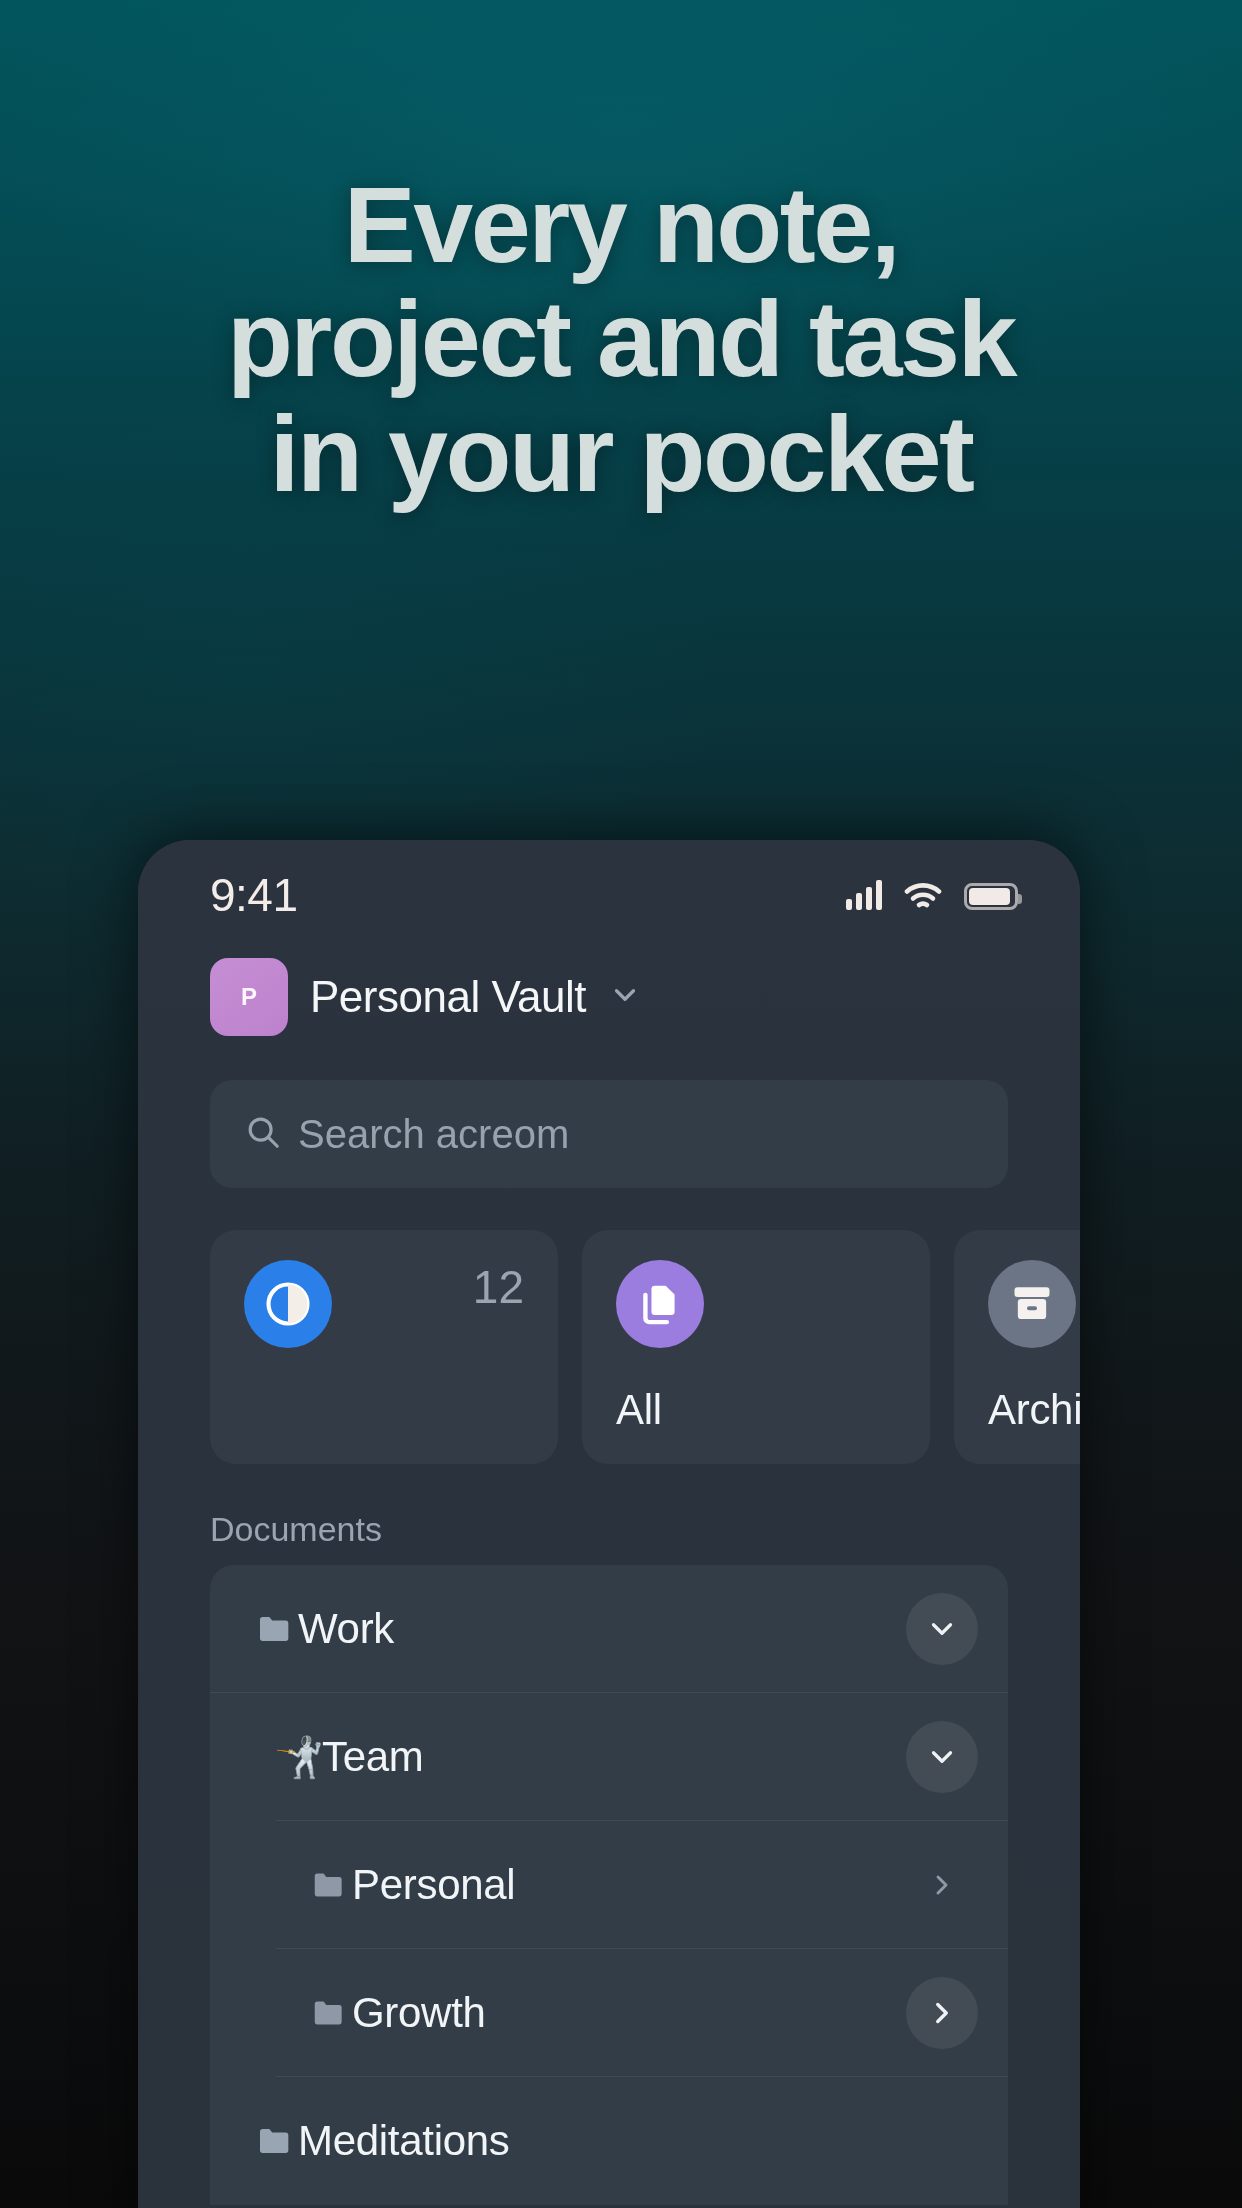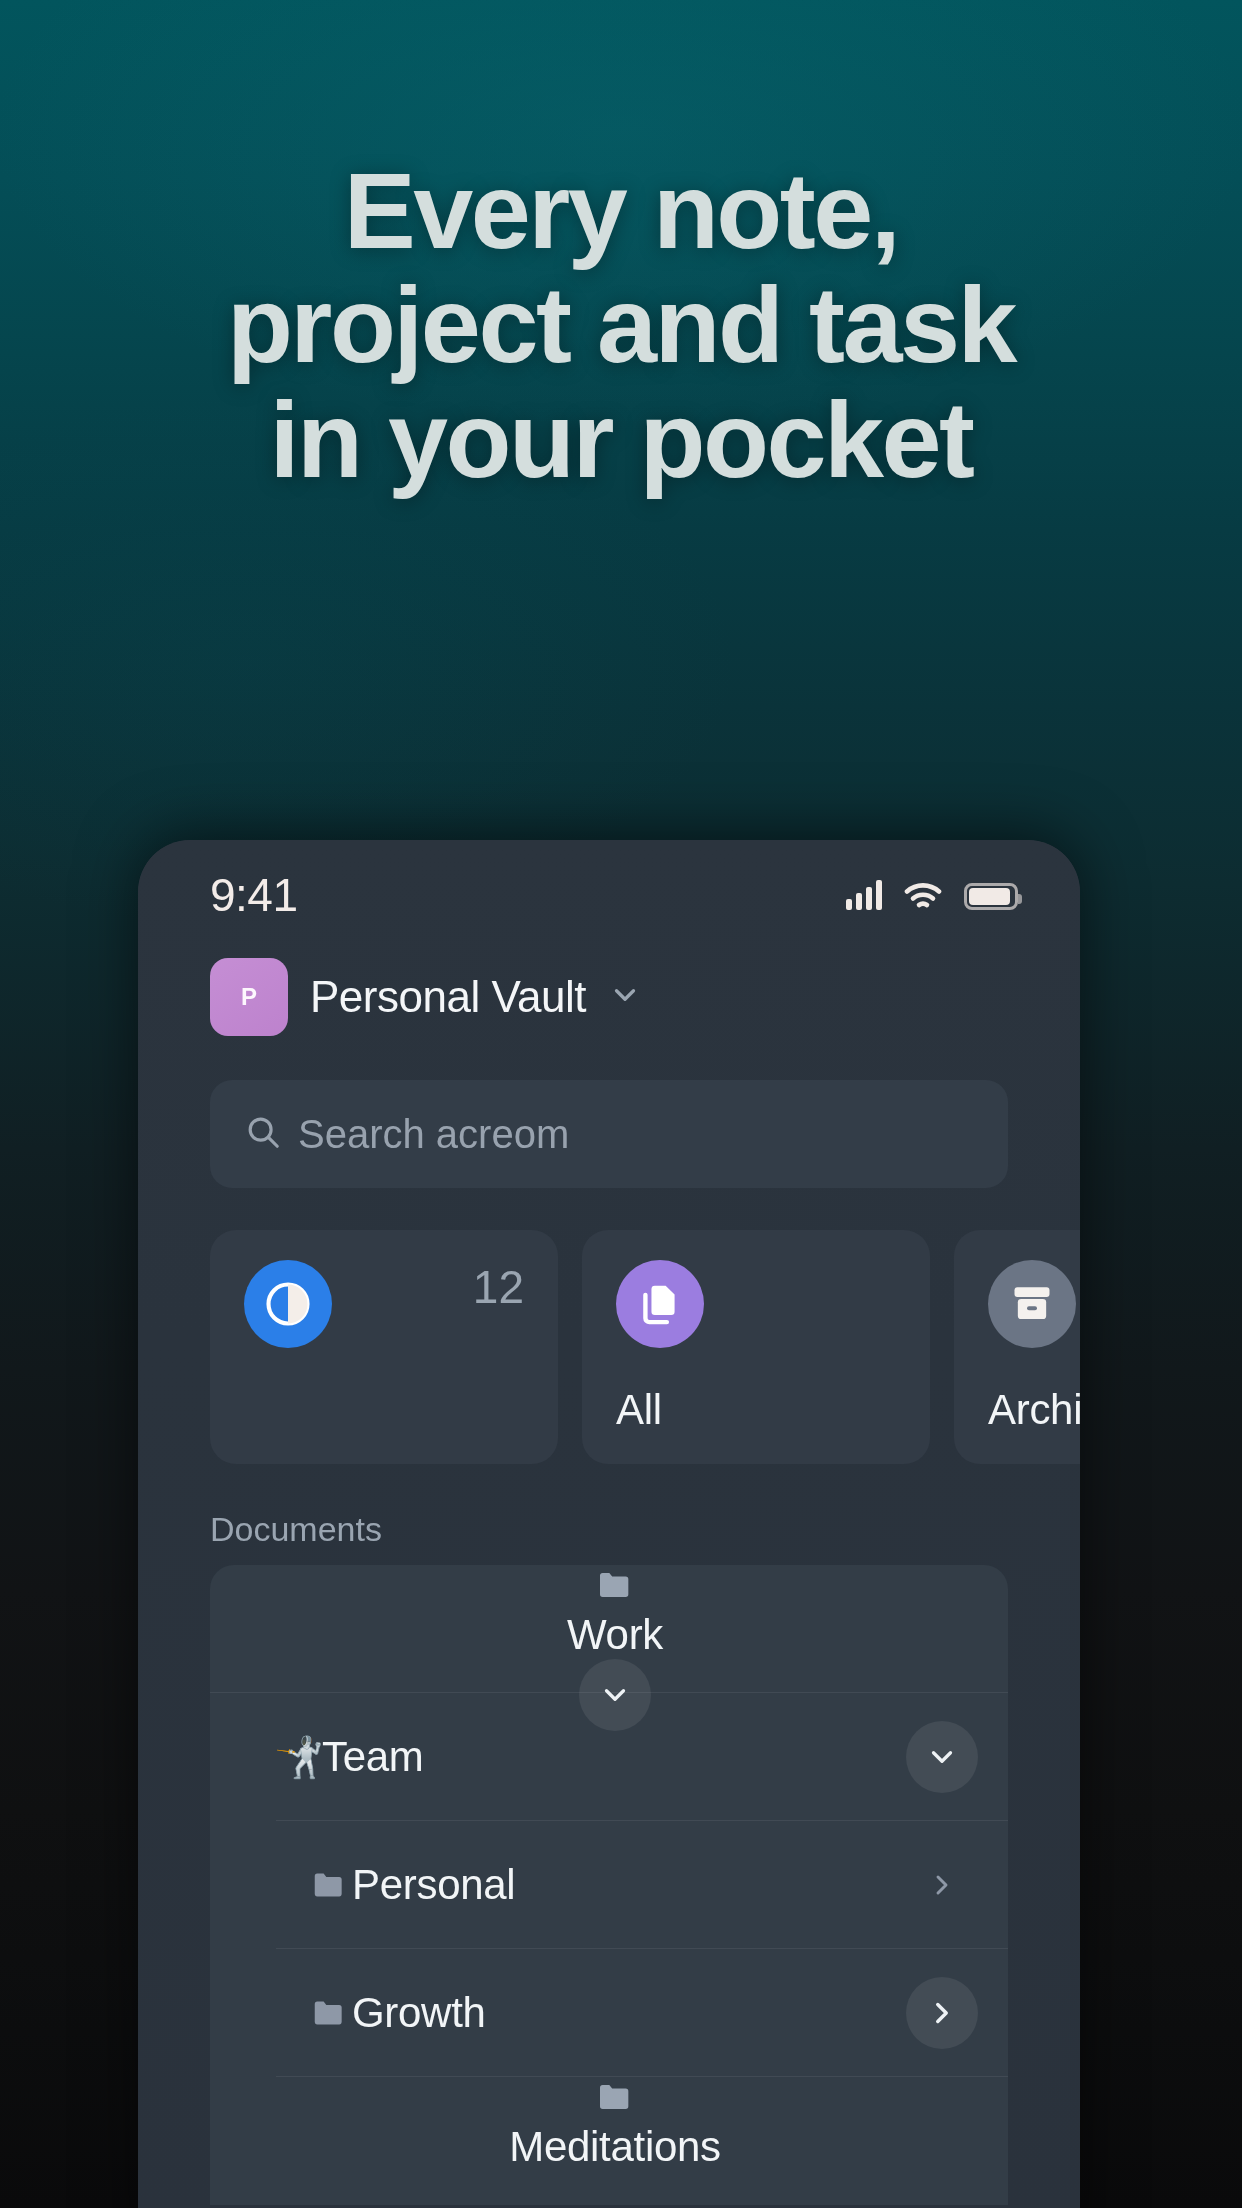--- a/index.html
+++ b/index.html
@@ -33,21 +33,21 @@
     position:absolute; inset:0;
     background:
       radial-gradient(ellipse 900px 420px at 50% 6%, rgba(9,110,120,.30), rgba(0,0,0,0) 70%),
       radial-gradient(ellipse 700px 380px at 20% 30%, rgba(6,80,90,.16), rgba(0,0,0,0) 70%);
     pointer-events:none;
   }
 
   
   .headline {
     position:absolute;
-    left:0; right:0; top:154px;
+    left:0; right:0; top:168px;
     text-align:center;
     color:#d4dedd;
     font-size:108px;
     font-weight:700;
     line-height:1.06;
     letter-spacing:-2.5px;
     text-shadow:0 2px 20px rgba(0,0,0,.35);
     z-index:3;
   }
   .headline .ln { display:block; }
@@ -181,21 +181,21 @@
   .row-ico { width:46px; display:flex; justify-content:center; flex:0 0 46px; }
   .row-label { color:#f2f5f7; font-size:42px; letter-spacing:-.3px; flex:1; }
   .row-act {
     width:72px; height:72px; border-radius:50%;
     display:flex; align-items:center; justify-content:center;
     flex:0 0 72px;
   }
   .row-act.hl { background:rgba(255,255,255,.08); }
   .emoji { font-size:40px; line-height:1; }
 
-  .ind-0 { padding-left:42px;flex-direction:column; }
+  .ind-0 { padding-left:42px; }
   .ind-1 { padding-left:66px; }
   .ind-2 { padding-left:96px; }
   .ind-1 .sep, .ind-2 .sep { left:66px; }
 </style>
 </head>
 <body>
 
 <div class="bg"></div>
 <div class="bg-noise"></div>
 

